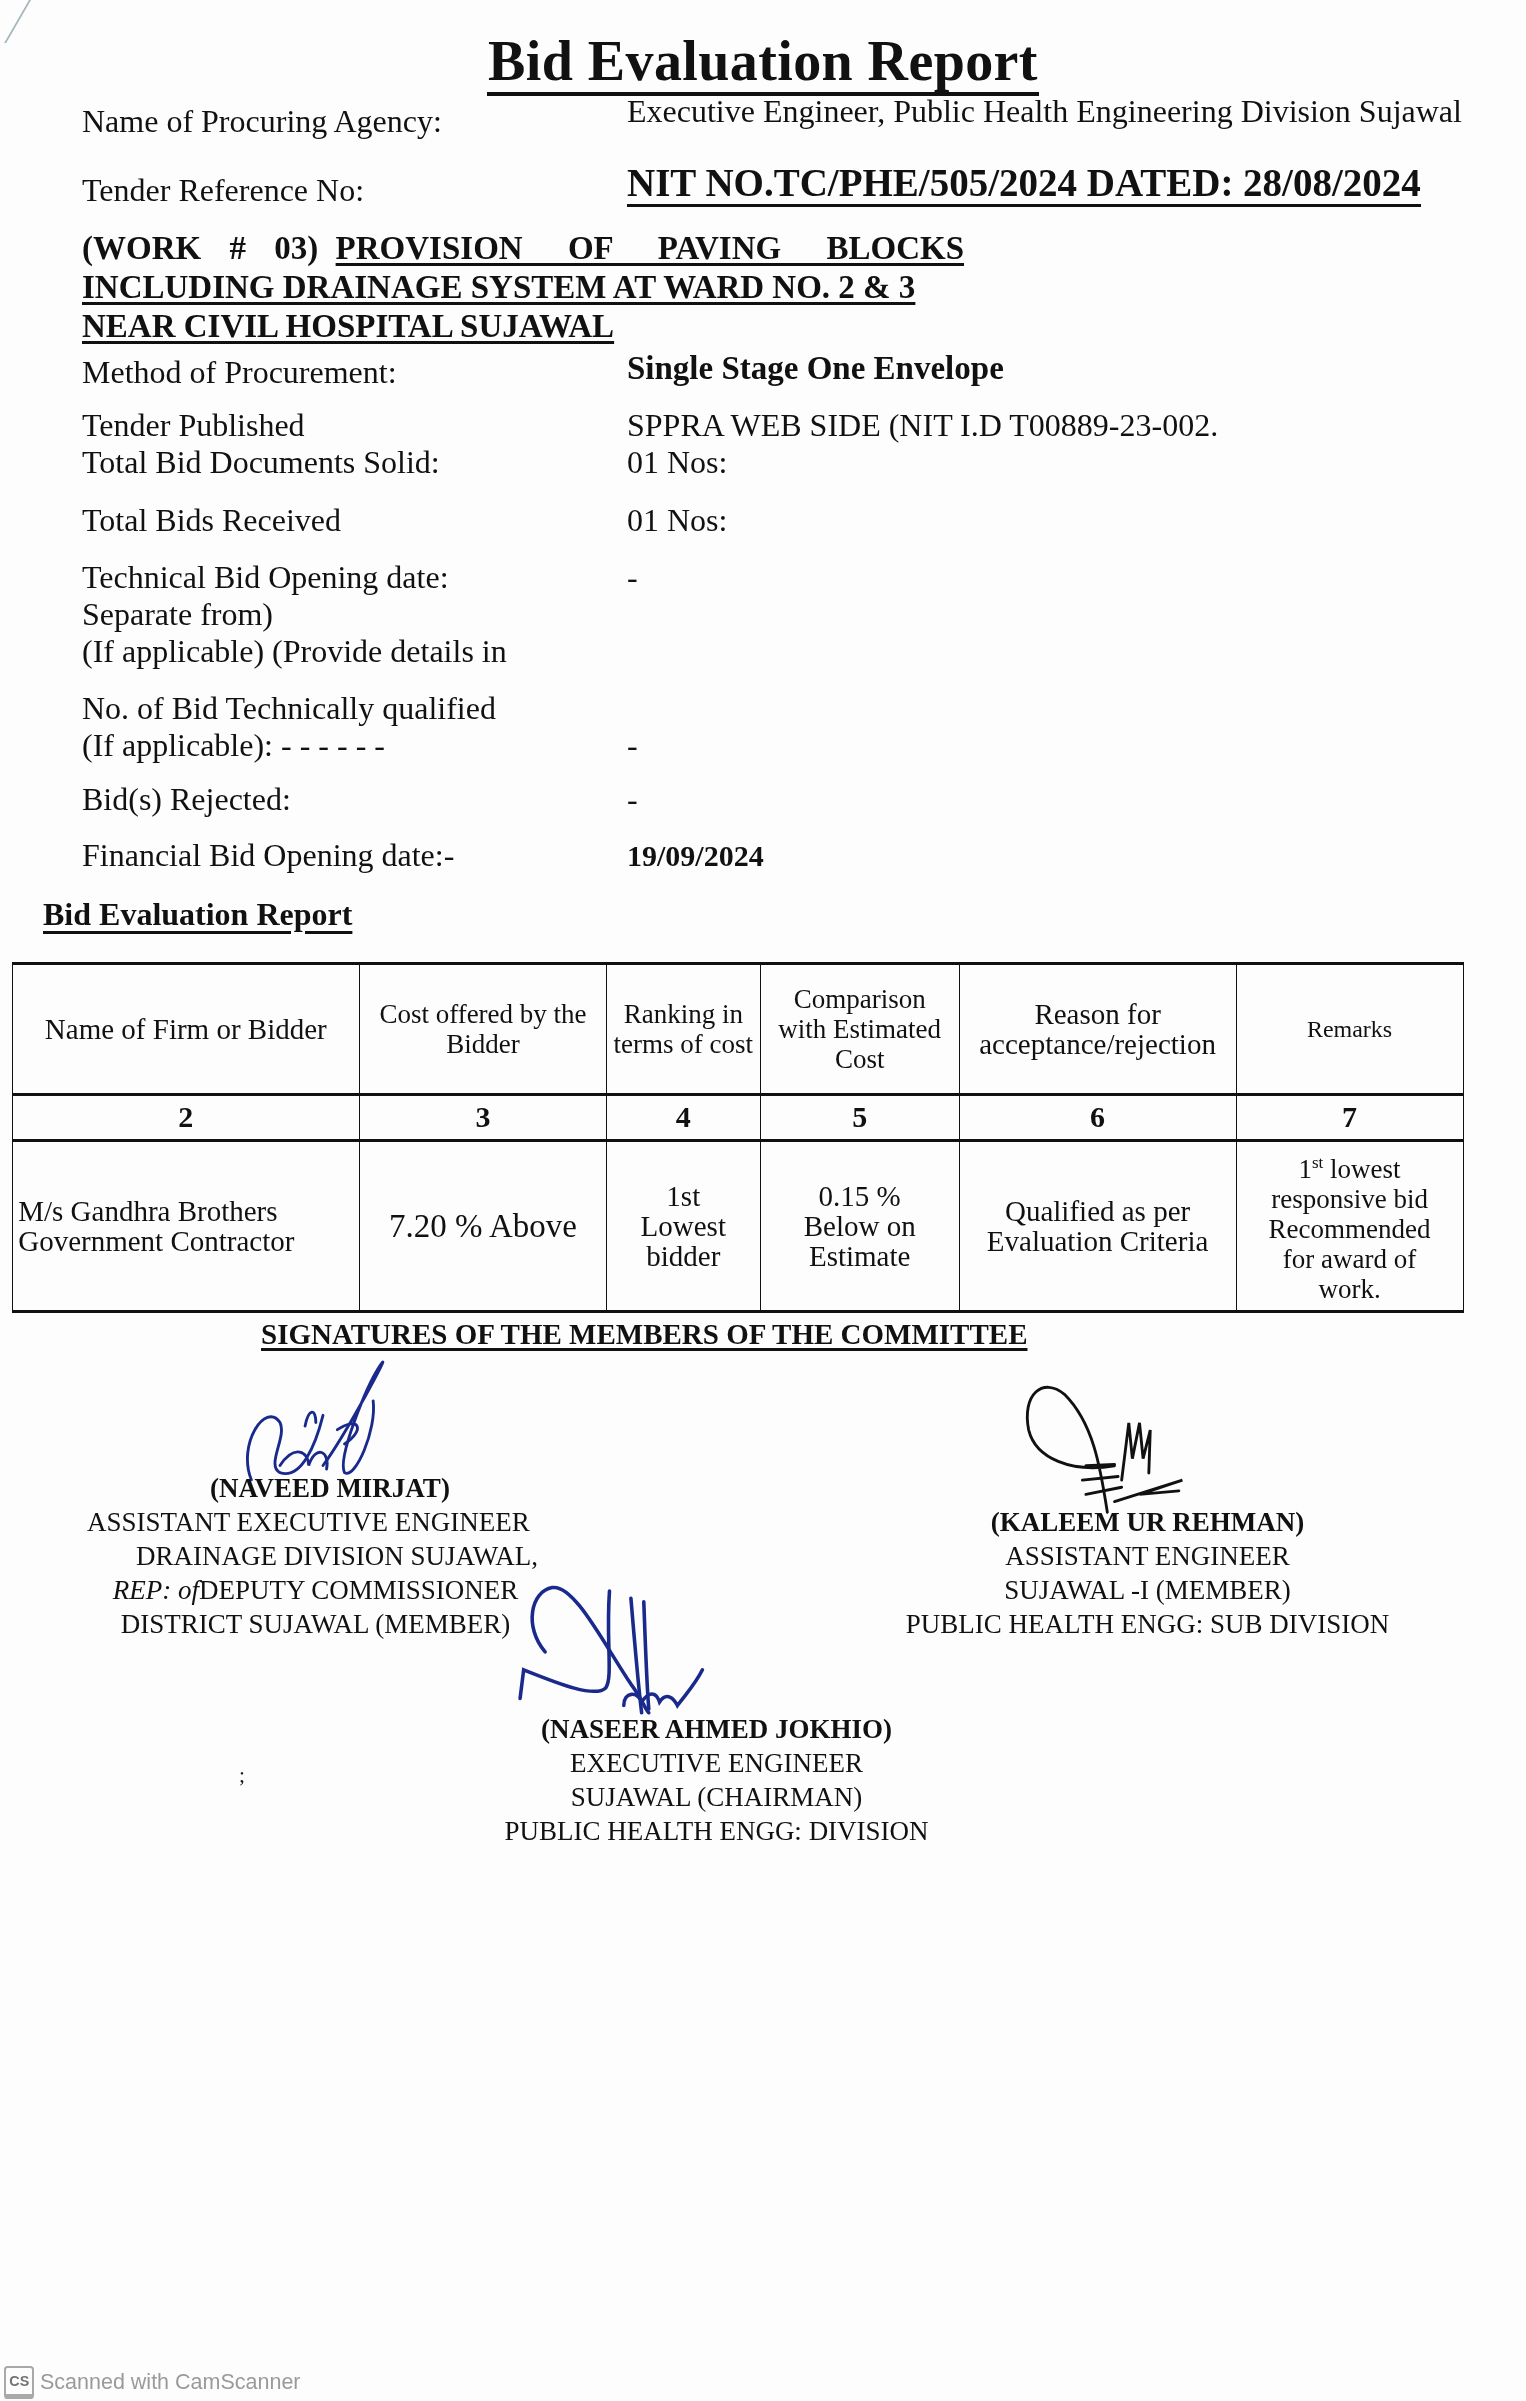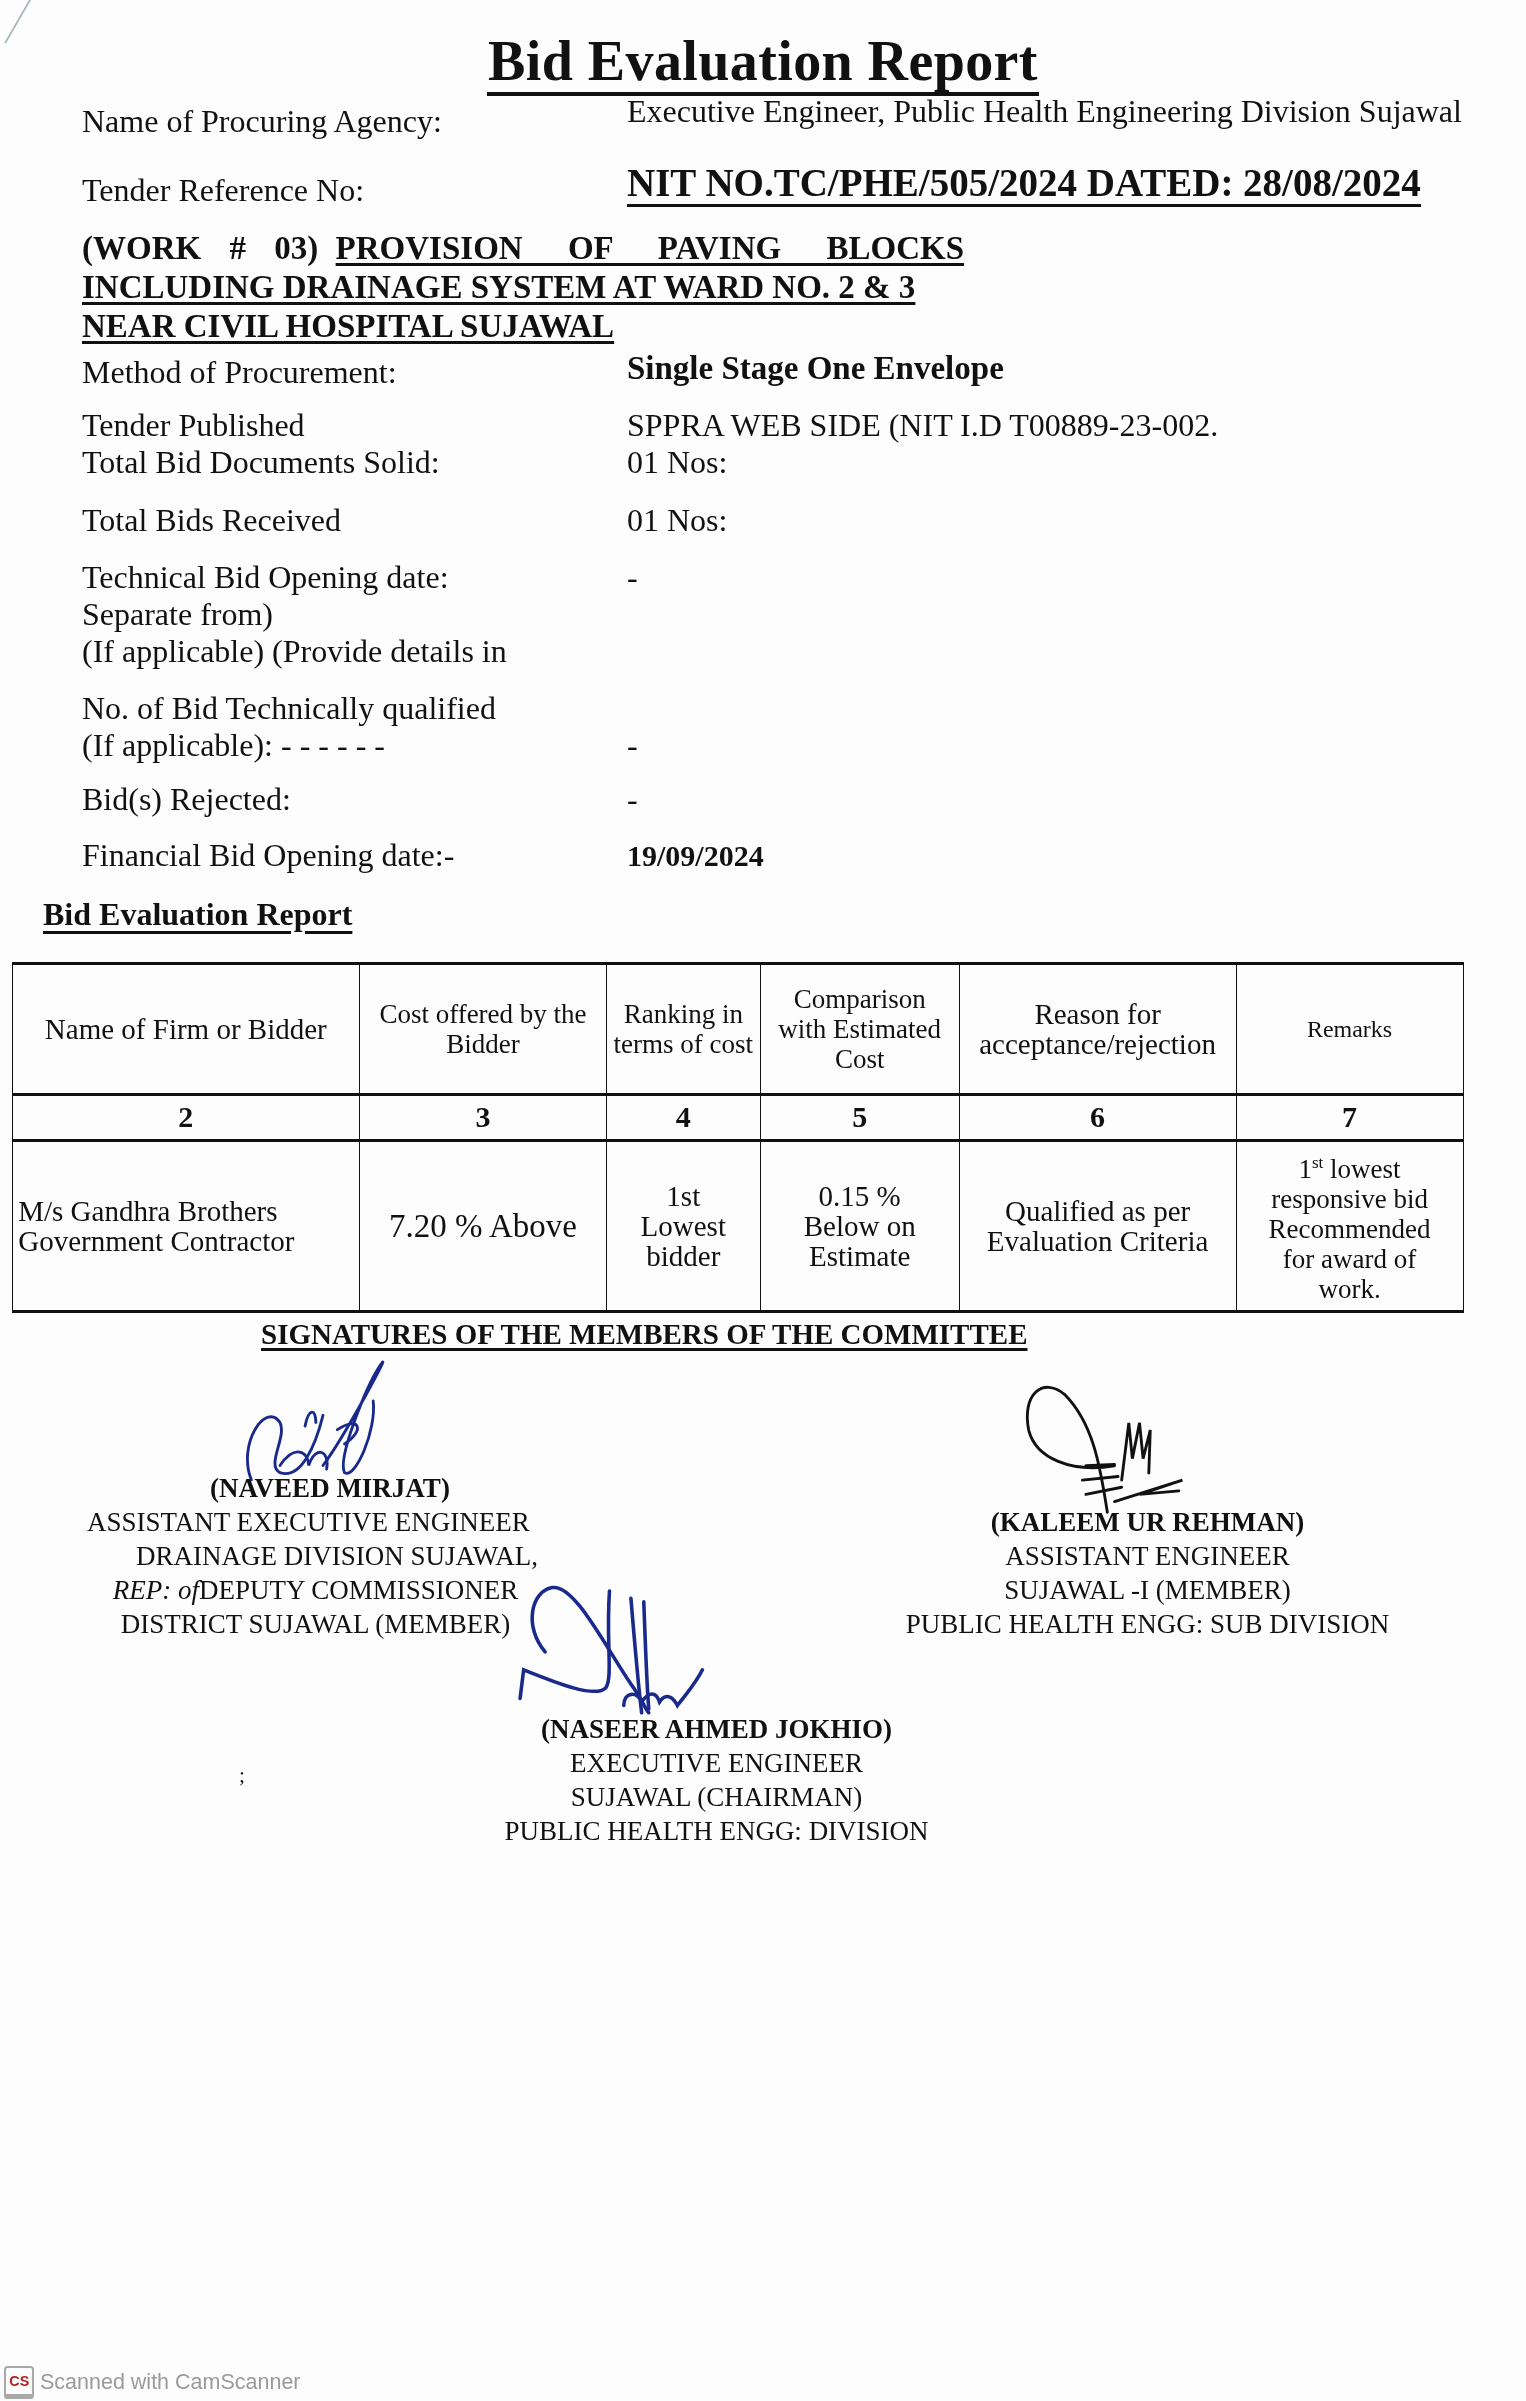--- a/index.html
+++ b/index.html
@@ -39,21 +39,21 @@
   .sig-heading { position: absolute; left: 261px; top: 1318px; font-size: 29px; font-weight: bold;
     text-decoration: underline; text-decoration-thickness: 2.9px; text-underline-offset: 4.3px; }
   .sig-block { position: absolute; text-align: center; font-size: 27px; line-height: 34px; }
   .sig-block .nm { font-weight: bold; }
   .sig-block .it { font-style: italic; text-align: center; }
   svg.sig { position: absolute; overflow: visible; }
   .dot { position: absolute; left: 239px; top: 1763px; font-size: 21.5px; }
   .footer { position: absolute; left: 4.3px; top: 2366px; display: flex; align-items: center;
     font-family: "Liberation Sans", "DejaVu Sans", sans-serif; color: #9a9a9a; font-size: 21.5px; }
   .cs-icon { width: 26px; height: 26px; border: 2.2px solid #a9a9a9; border-radius: 3.6px;
-    font-size: 14.3px; font-weight: bold; color: #b91c1c; display: flex; align-items: center; justify-content: center;
+    font-size: 14.3px; font-weight: bold; color: #737373; display: flex; align-items: center; justify-content: center;
     margin-right: 5.7px; border-bottom-width: 5.7px; }
 </style>
 </head>
 <body>
 
 <div class="corner-mark"></div>
 
 <div class="title">
   <span>Bid Evaluation Report</span>
 </div>

